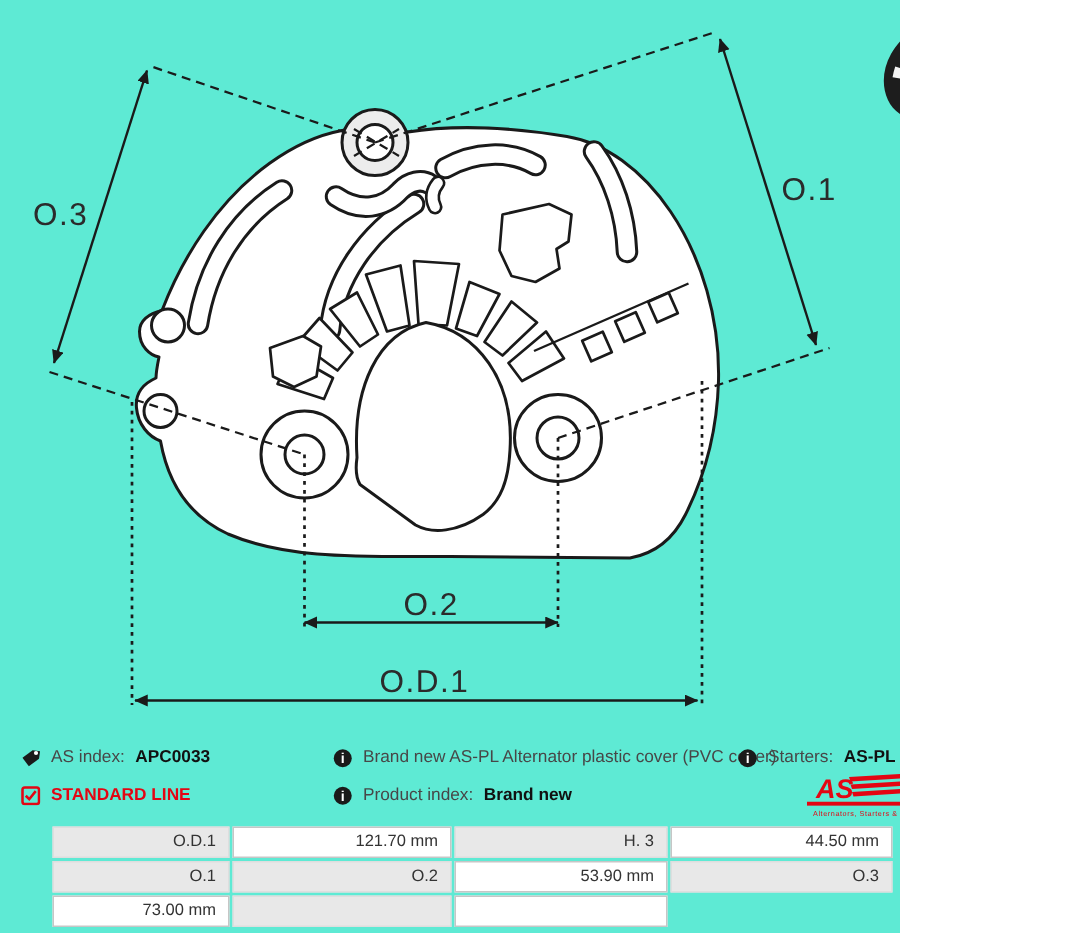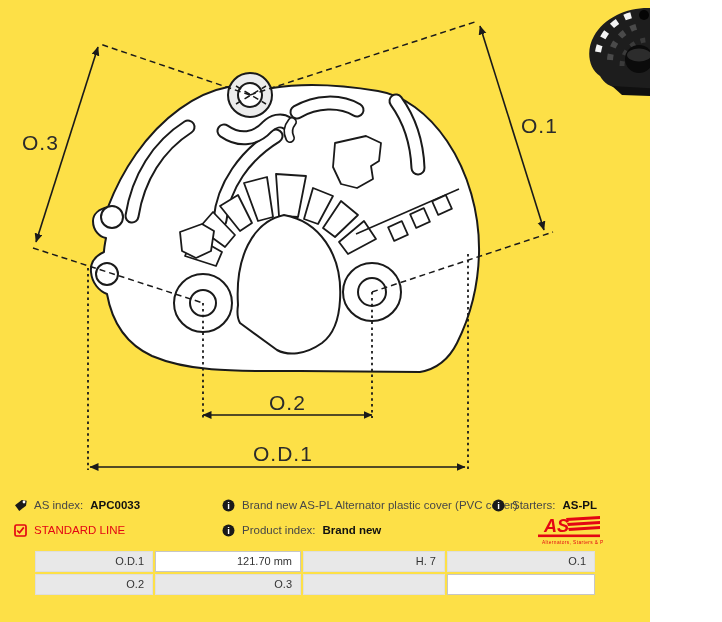--- a/index.html
+++ b/index.html
@@ -1,16 +1,16 @@
 <!DOCTYPE html>
 <html><head>
 <meta charset="utf-8">
 <style>
   html,body{margin:0;padding:0;background:#fff;}
-  .page{position:relative;width:650px;height:622px;background:#fde047;overflow:hidden;
+  .page{position:relative;width:600px;height:622px;background:#5eead4;overflow:hidden;
         font-family:"Liberation Sans",sans-serif;}
   svg text{font-family:"Liberation Sans",sans-serif;}
 
   
   .drawing{position:absolute;left:0;top:0;}
   .ol{fill:#fff;stroke:#1a1a1a;stroke-width:2;stroke-linejoin:round;}
   .thin{fill:#fff;stroke:#1a1a1a;stroke-width:1.8;stroke-linejoin:round;}
   .co{fill:none;stroke:#1a1a1a;stroke-width:15;stroke-linecap:round;}
   .ci{fill:none;stroke:#fff;stroke-width:11;stroke-linecap:round;}
   .co.s{stroke-width:10;} .ci.s{stroke-width:6.5;}
@@ -20,21 +20,21 @@
   .dimtxt{font-size:21px;fill:#2b2b2b;letter-spacing:1px;}
 
   
   .photo{position:absolute;left:582px;top:2px;}
 
   
   .info{position:absolute;left:0;top:497px;width:722px;height:52px;font-size:11.5px;color:#474747;}
   .icol{position:absolute;top:0;}
   .irow{display:flex;align-items:center;gap:7px;height:16px;margin-bottom:9px;white-space:nowrap;}
   .irow b{color:#111;}
-  .redline{color:#e30613;font-weight:normal;}
+  .redline{color:#e30613;font-weight:bold;}
   .ic{display:inline-flex;width:13px;height:13px;flex:none;}
   .logo{position:absolute;left:536px;top:514px;}
 
   
   .spec{position:absolute;left:35px;top:551px;display:grid;
         grid-template-columns:118px 146px 142px 148px;grid-auto-rows:21px;gap:2px;
         font-size:11px;color:#333;}
   .spec div{box-sizing:border-box;line-height:19px;text-align:right;padding-right:8px;}
   .tl{background:#e8e8e8;border:1px solid #dedede;}
   .tv{background:#fff;border:1px solid #c6c6c6;}
@@ -218,23 +218,26 @@
     <polygon points="31,9 64,7 64,10 32,12" fill="#e30613"></polygon>
     <polygon points="32,14 64,12 64,15 33,17" fill="#e30613"></polygon>
     <text x="8" y="18" font-size="18" font-weight="bold" font-style="italic" fill="#e30613">AS</text>
     <rect x="2" y="20.5" width="62" height="2.6" fill="#e30613"></rect>
     <text x="6" y="30" font-size="4.8" fill="#e30613" letter-spacing="0.4">Alternators, Starters &amp; Parts</text>
   </svg>
 
   <div class="spec">
     <div class="tl">O.D.1</div>
     <div class="tv">121.70 mm</div>
-    <div class="tl">H. 7</div>
+    <div class="tl">H. 3</div>
+    <div class="tv">44.50 mm</div>
 
     <div class="tl">O.1</div>
     <div class="tl">O.2</div>
+    <div class="tv">53.90 mm</div>
 
     <div class="tl">O.3</div>
+    <div class="tv">73.00 mm</div>
     <div class="tl"></div>
     <div class="tv"></div>
   </div>
 
 </div>
 
 </body></html>

